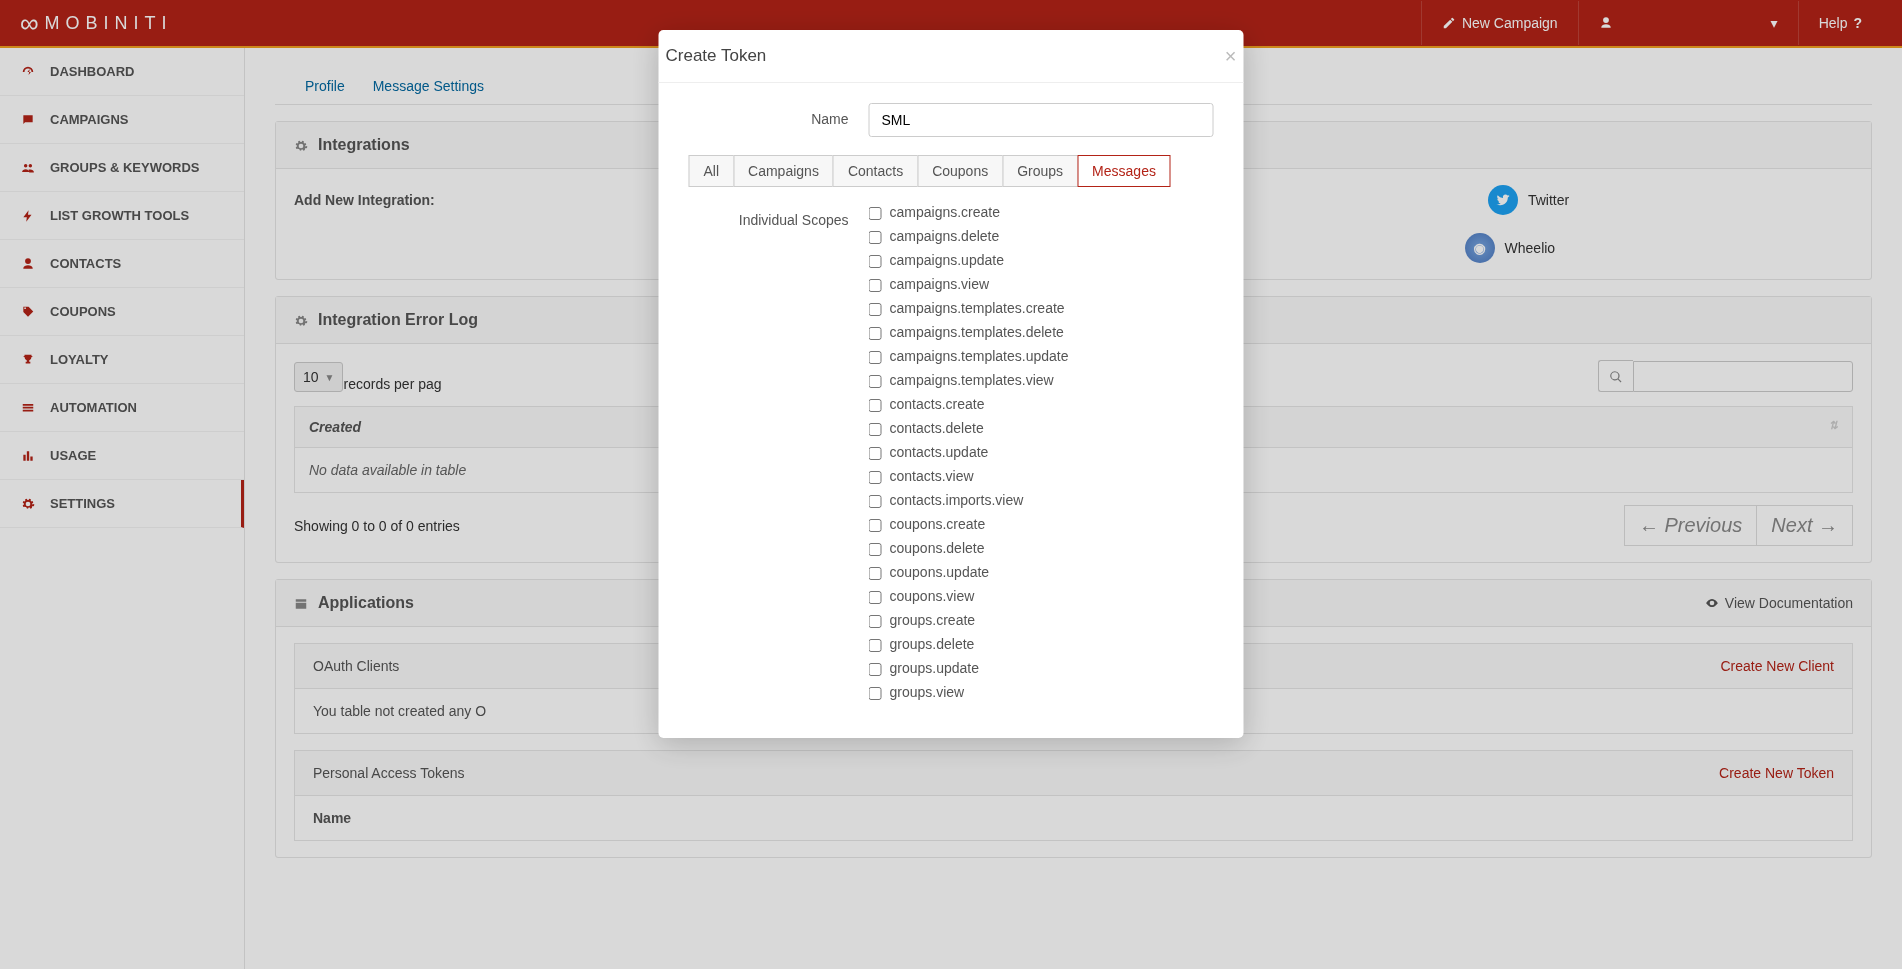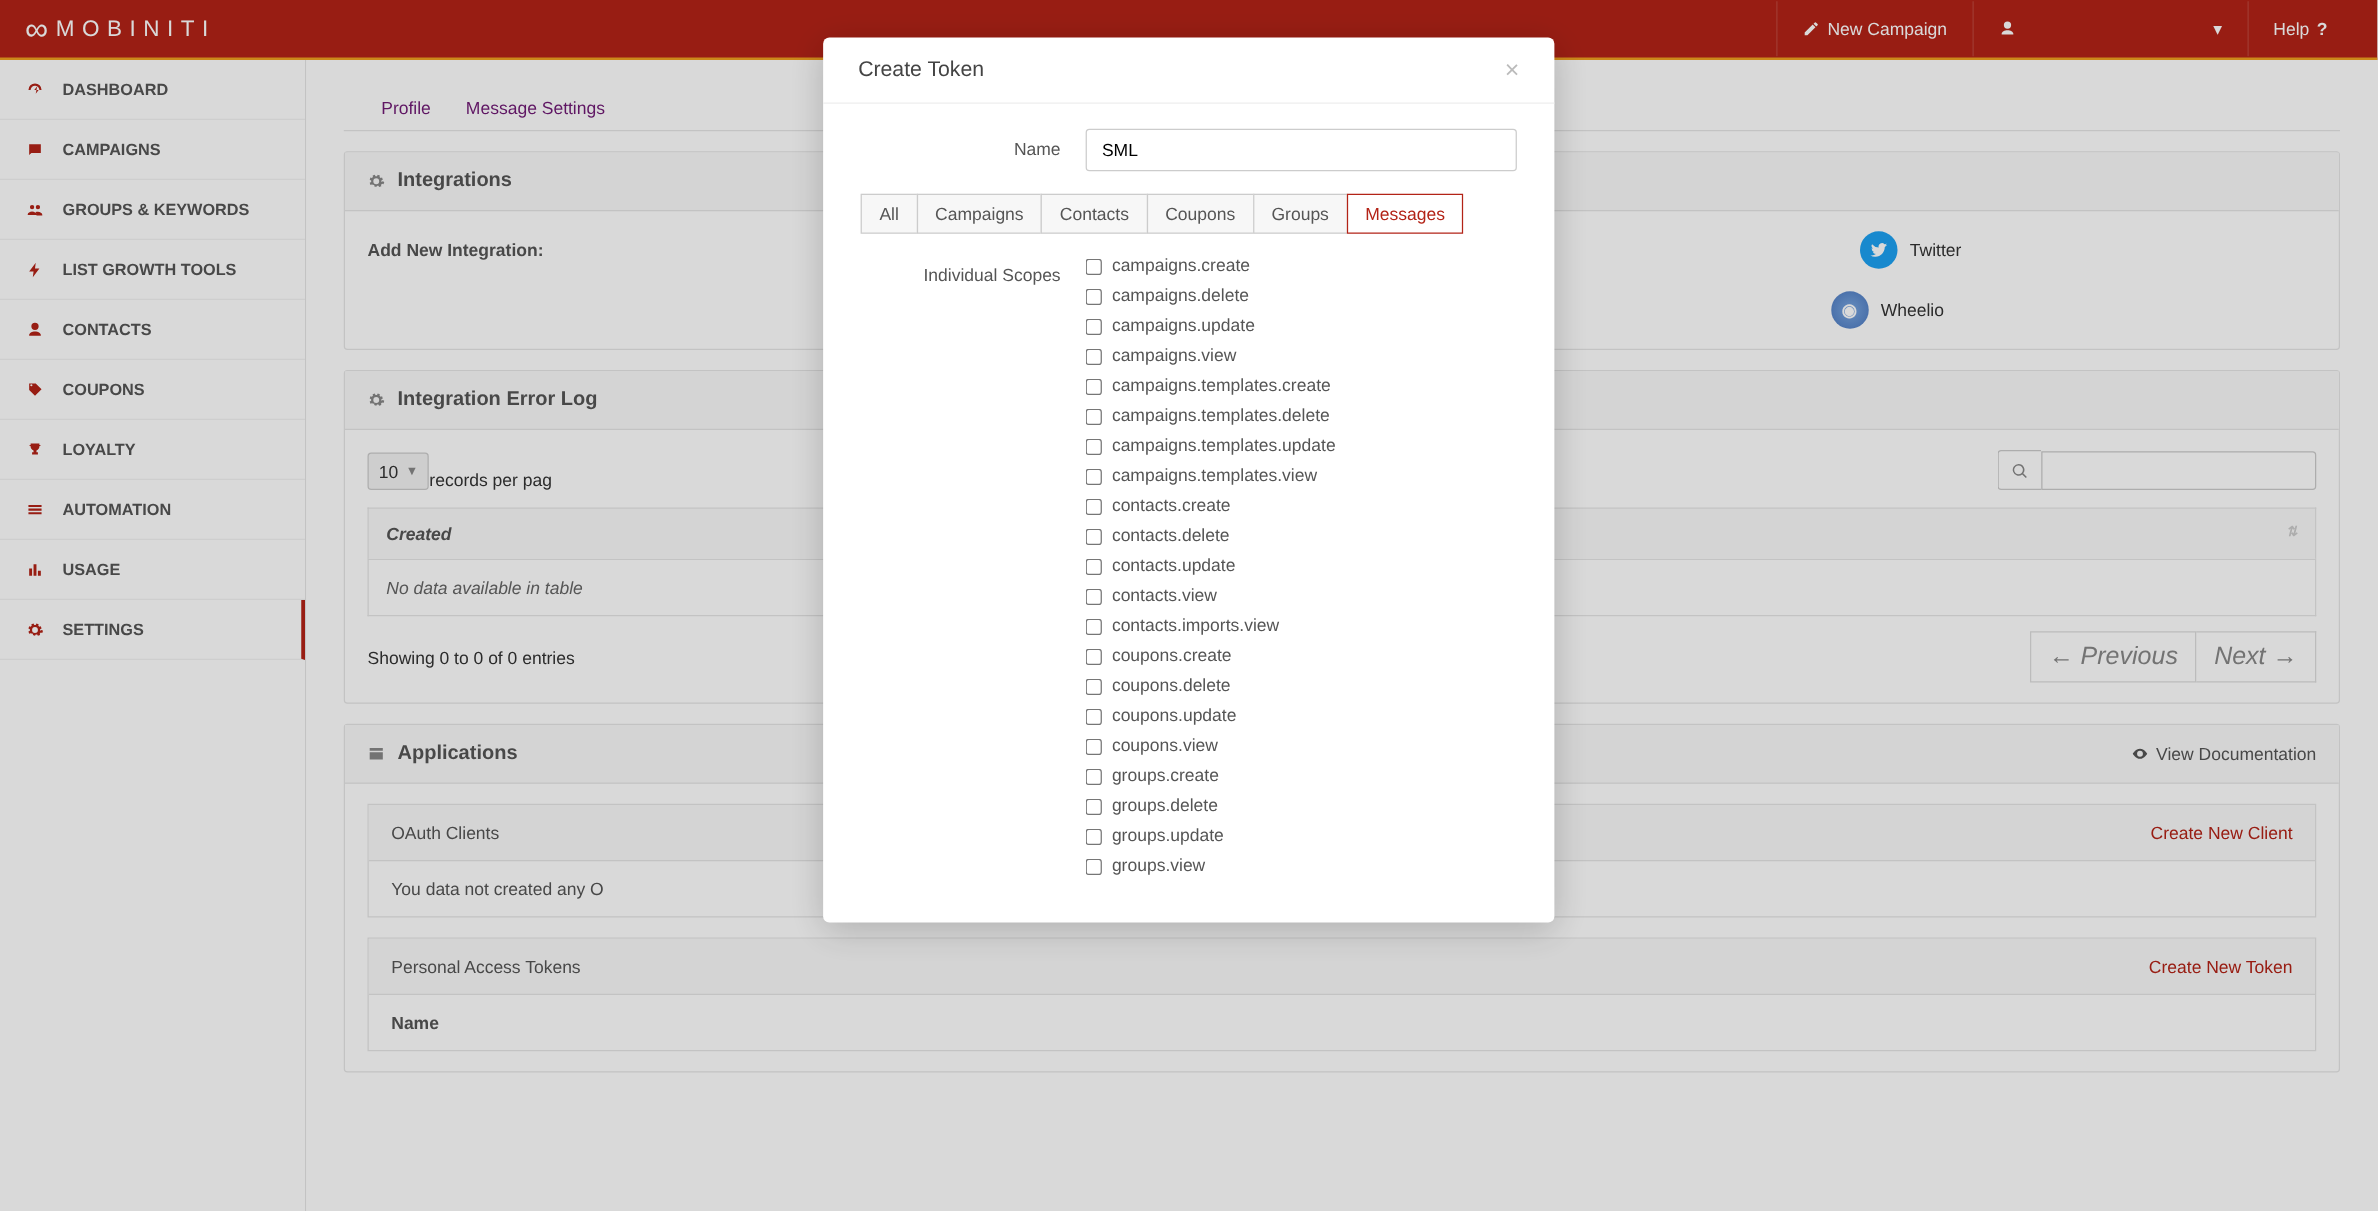--- a/index.html
+++ b/index.html
@@ -18,21 +18,21 @@
 .layout { display: flex; height: calc(100vh - 48px); }
 .sidebar { width: 245px; background: #fff; border-right: 1px solid #e5e5e5; }
 .sidebar-item { display: flex; align-items: center; gap: 14px; padding: 16px 20px; color: #555; font-size: 13px; font-weight: 600; cursor: pointer; border-bottom: 1px solid #f3f3f3; }
 .sidebar-item.active { border-right: 3px solid #b32317; }
 .sidebar-item .icon { color: #b32317; width: 16px; display: inline-flex; justify-content: center; }
 .sidebar-item .icon svg { width: 14px; height: 14px; fill: currentColor; }
 
 
 .main { flex: 1; background: #fff; padding: 10px 30px; overflow: auto; }
 .tabbar { display: flex; gap: 28px; padding: 10px 0 0 30px; border-bottom: 1px solid #e5e5e5; }
-.tabbar a { color: #701a75; padding: 10px 0; font-size: 14px; cursor: pointer; }
+.tabbar a { color: #0369a1; padding: 10px 0; font-size: 14px; cursor: pointer; }
 
 .panel { border: 1px solid #e5e5e5; border-radius: 3px; margin-top: 16px; }
 .panel-header { background: #fafafa; padding: 14px 18px; border-bottom: 1px solid #e5e5e5; display: flex; align-items: center; gap: 10px; font-size: 16px; font-weight: 600; color: #555; }
 .panel-header .gear { color: #888; }
 .panel-header .right { margin-left: auto; font-weight: 400; font-size: 14px; color: #555; display:flex; align-items:center; gap:6px; cursor:pointer; }
 .panel-body { padding: 16px 18px; }
 
 .integration-row { display: flex; align-items: center; gap: 40px; }
 .integration-row .label { font-weight: 600; color: #555; }
 .integration-item { display: flex; align-items: center; gap: 10px; cursor: pointer; }
@@ -60,21 +60,21 @@
 
 .subpanel { border:1px solid #e5e5e5; }
 .subpanel-header { background:#fafafa; padding:14px 18px; border-bottom:1px solid #e5e5e5; display:flex; align-items:center; }
 .subpanel-header .title { color:#555; }
 .link-red { color:#b32317; cursor:pointer; margin-left:auto; }
 .subpanel-body { padding:14px 18px; color:#555; }
 
 
 .overlay { position:fixed; inset:0; background:rgba(0,0,0,0.15); z-index:100; }
 .modal { position:fixed; left:50%; top:30px; transform:translateX(-50%); width:585px; background:#fff; border-radius:5px; box-shadow:0 6px 30px rgba(0,0,0,0.2); z-index:101; }
-.modal-header { padding:16px 28px; border-bottom:1px solid #eee; display:flex; align-items:center; }
+.modal-header { padding:16px 7px; border-bottom:1px solid #eee; display:flex; align-items:center; }
 .modal-header h3 { font-size:17px; font-weight:500; color:#444; }
 .modal-close { margin-left:auto; color:#bbb; font-size:20px; cursor:pointer; line-height:1; }
 .modal-body { padding:20px 30px; max-height: calc(100vh - 120px); overflow:auto; }
 .form-row { display:flex; margin-bottom:18px; }
 .form-label { width:180px; text-align:right; padding-right:20px; padding-top:8px; color:#555; font-size:14px; }
 .form-control { flex:1; }
 .text-input { width:100%; border:1px solid #ccc; border-radius:3px; padding:8px 12px; font-size:14px; outline:none; }
 .btn-group { display:flex; flex-wrap:wrap; }
 .btn-group .btn { border:1px solid #ccc; background:#f7f7f7; padding:7px 14px; font-size:14px; color:#555; cursor:pointer; margin:0 -1px -1px 0; }
 .btn-group .btn.active { border-color:#b32317; color:#b32317; background:#fff; z-index:1; position:relative; }
@@ -298,21 +298,21 @@
             </svg>
             <span>View Documentation</span>
           </span>
       </div>
       <div class="panel-body">
         <div class="subpanel">
           <div class="subpanel-header">
             <span class="title">OAuth Clients</span>
             <span class="link-red">Create New Client</span>
           </div>
-          <div class="subpanel-body">You data not created any O</div>
+          <div class="subpanel-body">You table not created any O</div>
         </div>
         <div class="subpanel" style="margin-top:16px;">
           <div class="subpanel-header">
             <span class="title">Personal Access Tokens</span>
             <span class="link-red">Create New Token</span>
           </div>
           <div class="subpanel-body">
             <div style="font-weight:600;">Name</div>
           </div>
         </div>

